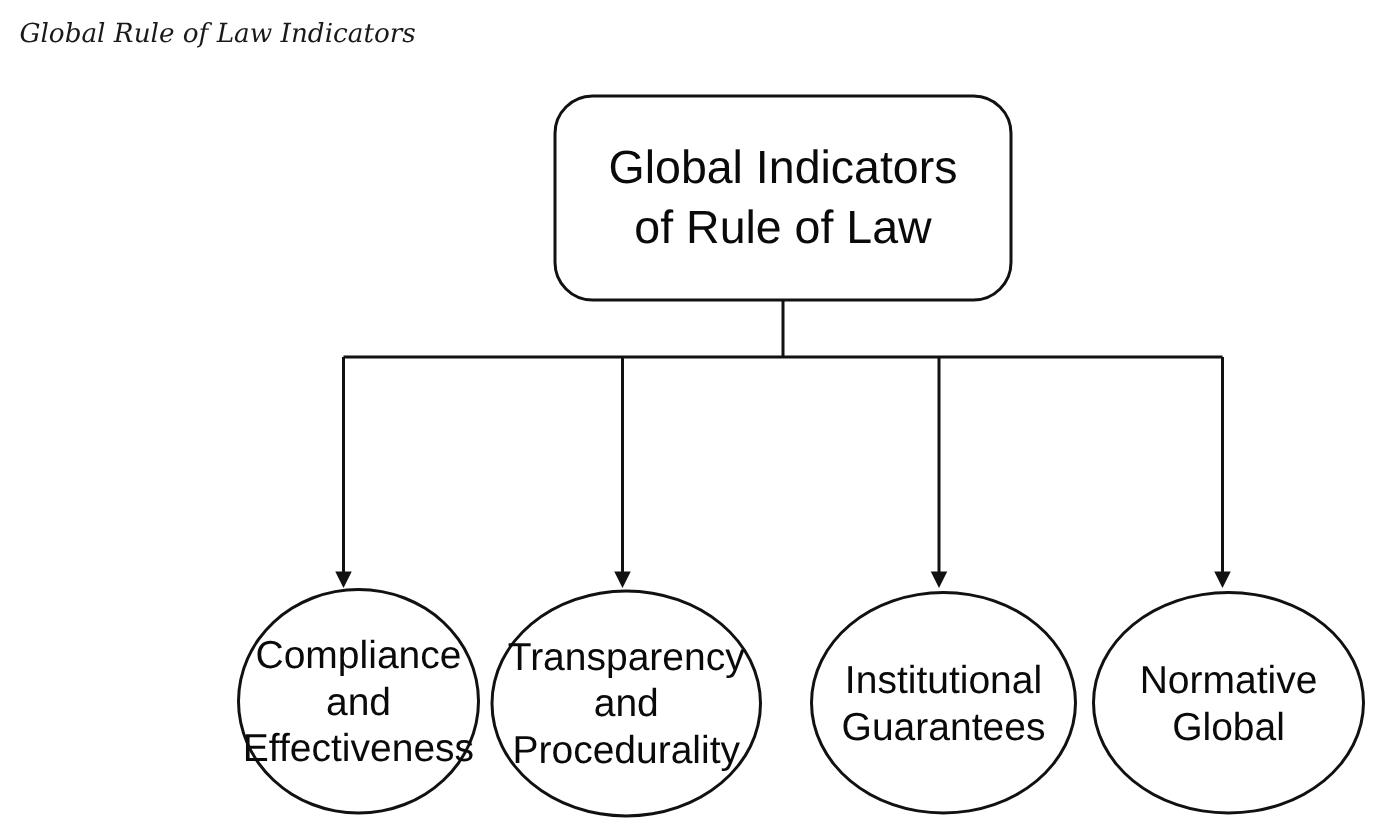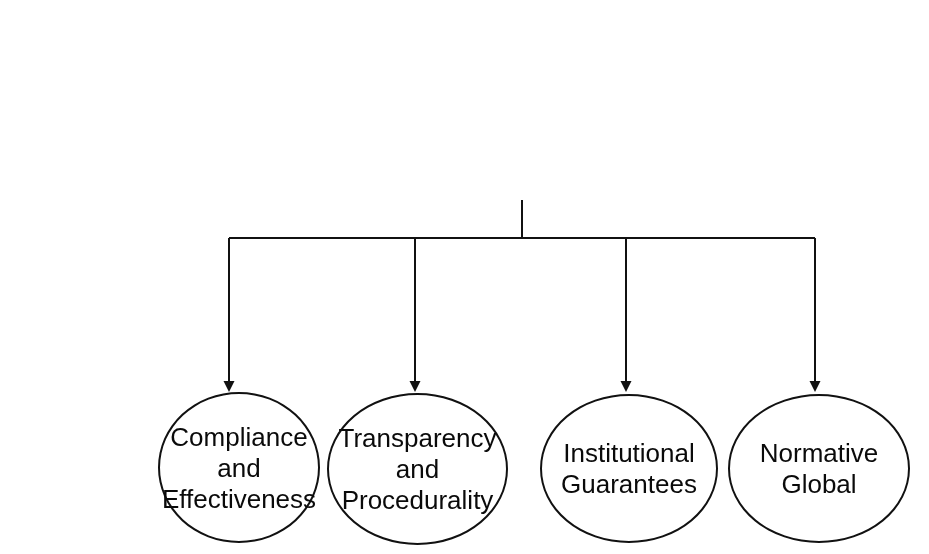--- a/index.html
+++ b/index.html
@@ -77,29 +77,33 @@
   .c3 { left: 540px; top: 394px; width: 178px; height: 149px; }
   .c4 { left: 728px; top: 394px; width: 182px; height: 149px; }
   .c1 .node-label, .c2 .node-label { width: 164px; }
   .c3 .node-label, .c4 .node-label { width: 172px; }
 </style>
 </head>
 <body>
 
 <div class="stage">
 
+  <div class="caption">Global Rule of Law Indicators</div>
 
   <svg class="connectors" viewBox="0 0 929 554" xmlns="http://www.w3.org/2000/svg" aria-hidden="true">
     <path d="M522 200 L522 238 M229 238 L815 238 M229 238 L229 382 M415 238 L415 382 M626 238 L626 382 M815 238 L815 382" fill="none" stroke="#111111" stroke-width="2"></path>
     <polygon points="223.5,381 234.5,381 229,392" fill="#111111"></polygon>
     <polygon points="409.5,381 420.5,381 415,392" fill="#111111"></polygon>
     <polygon points="620.5,381 631.5,381 626,392" fill="#111111"></polygon>
     <polygon points="809.5,381 820.5,381 815,392" fill="#111111"></polygon>
   </svg>
 
+  <div class="root-node">
+    <div class="root-label">Global Indicators of Rule of Law</div>
+  </div>
 
   <div class="circle-node c1">
     <div class="node-label">Compliance and Effectiveness</div>
   </div>
 
   <div class="circle-node c2">
     <div class="node-label">Transparency and Procedurality</div>
   </div>
 
   <div class="circle-node c3">

